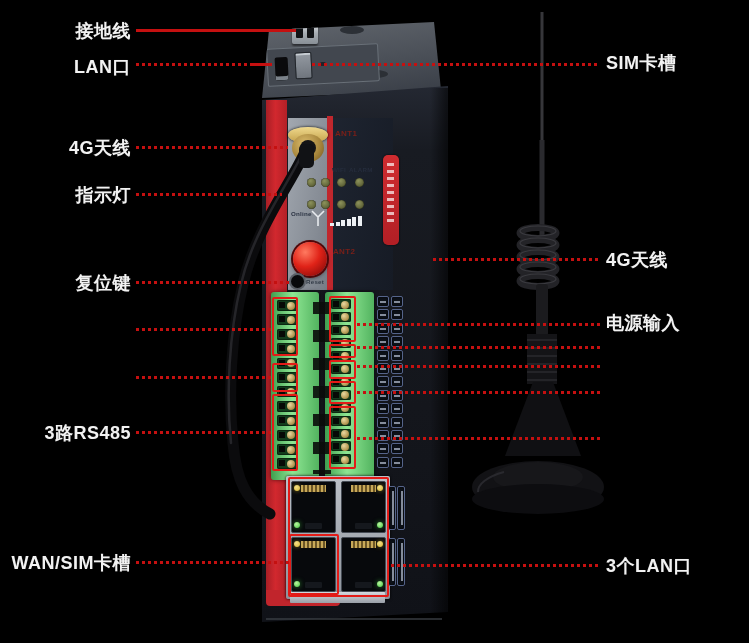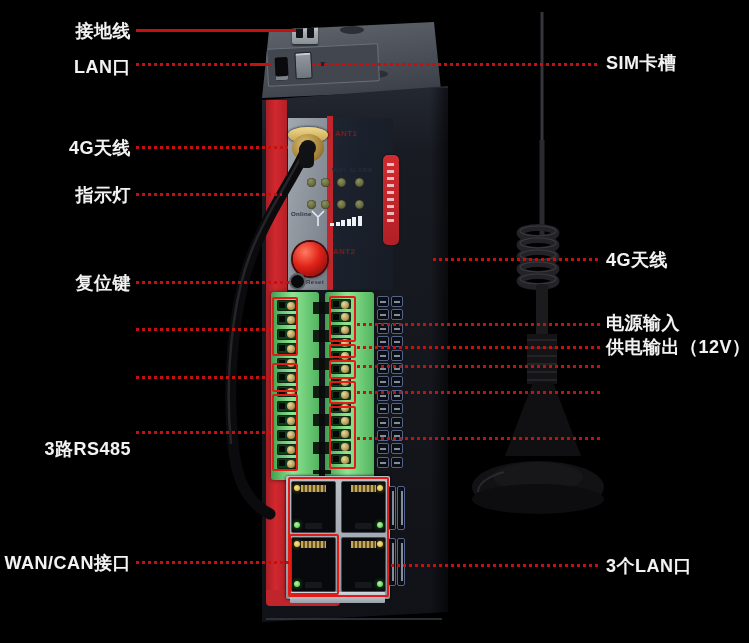--- a/index.html
+++ b/index.html
@@ -205,31 +205,30 @@
     <div class="co-line dotted" style="left: 136px; top: 63px; width: 116px;"></div>
     <div class="co-line solid" style="left: 252px; top: 63px; width: 20px;"></div>
     <div class="co-label left" style="top: 135px;">4G天线</div>
     <div class="co-line dotted" style="left: 136px; top: 146px; width: 152px;"></div>
     <div class="co-label left" style="top: 182px;">指示灯</div>
     <div class="co-line dotted" style="left: 136px; top: 193px; width: 146px;"></div>
     <div class="co-label left" style="top: 270px;">复位键</div>
     <div class="co-line dotted" style="left: 136px; top: 281px; width: 156px;"></div>
     <div class="co-line dotted" style="left: 136px; top: 328px; width: 138px;"></div>
     <div class="co-line dotted" style="left: 136px; top: 376px; width: 138px;"></div>
-    <div class="co-label left" style="top: 436px;">3路RS485</div>
+    <div class="co-label left" style="top: 420px;">3路RS485</div>
     <div class="co-line dotted" style="left: 136px; top: 431px; width: 138px;"></div>
-    <div class="co-label left" style="top: 550px;">WAN/CAN接口</div>
+    <div class="co-label left" style="top: 550px;">WAN/SIM卡槽</div>
     <div class="co-line dotted" style="left: 136px; top: 561px; width: 155px;"></div>
     <div class="co-label right" style="top: 50px;">SIM卡槽</div>
     <div class="co-line dotted" style="left: 312px; top: 63px; width: 288px;"></div>
     <div class="co-label right" style="top: 247px;">4G天线</div>
     <div class="co-line dotted" style="left: 433px; top: 258px; width: 167px;"></div>
     <div class="co-label right" style="top: 310px;">电源输入</div>
     <div class="co-line dotted" style="left: 357px; top: 323px; width: 243px;"></div>
-    <div class="co-label right" style="top: 334px;">供电输出（12V）</div>
     <div class="co-line dotted" style="left: 357px; top: 346px; width: 243px;"></div>
     <div class="co-line dotted" style="left: 357px; top: 365px; width: 243px;"></div>
     <div class="co-line dotted" style="left: 357px; top: 391px; width: 243px;"></div>
     <div class="co-line dotted" style="left: 357px; top: 437px; width: 243px;"></div>
     <div class="co-label right" style="top: 553px;">3个LAN口</div>
     <div class="co-line dotted" style="left: 391px; top: 564px; width: 209px;"></div>
     <div class="screw" style="left: 277px; top: 300px; width: 20px; height: 11px;"></div>
     <div class="screw" style="left: 277px; top: 314.4px; width: 20px; height: 11px;"></div>
     <div class="screw" style="left: 277px; top: 328.8px; width: 20px; height: 11px;"></div>
     <div class="screw" style="left: 277px; top: 343.2px; width: 20px; height: 11px;"></div>

